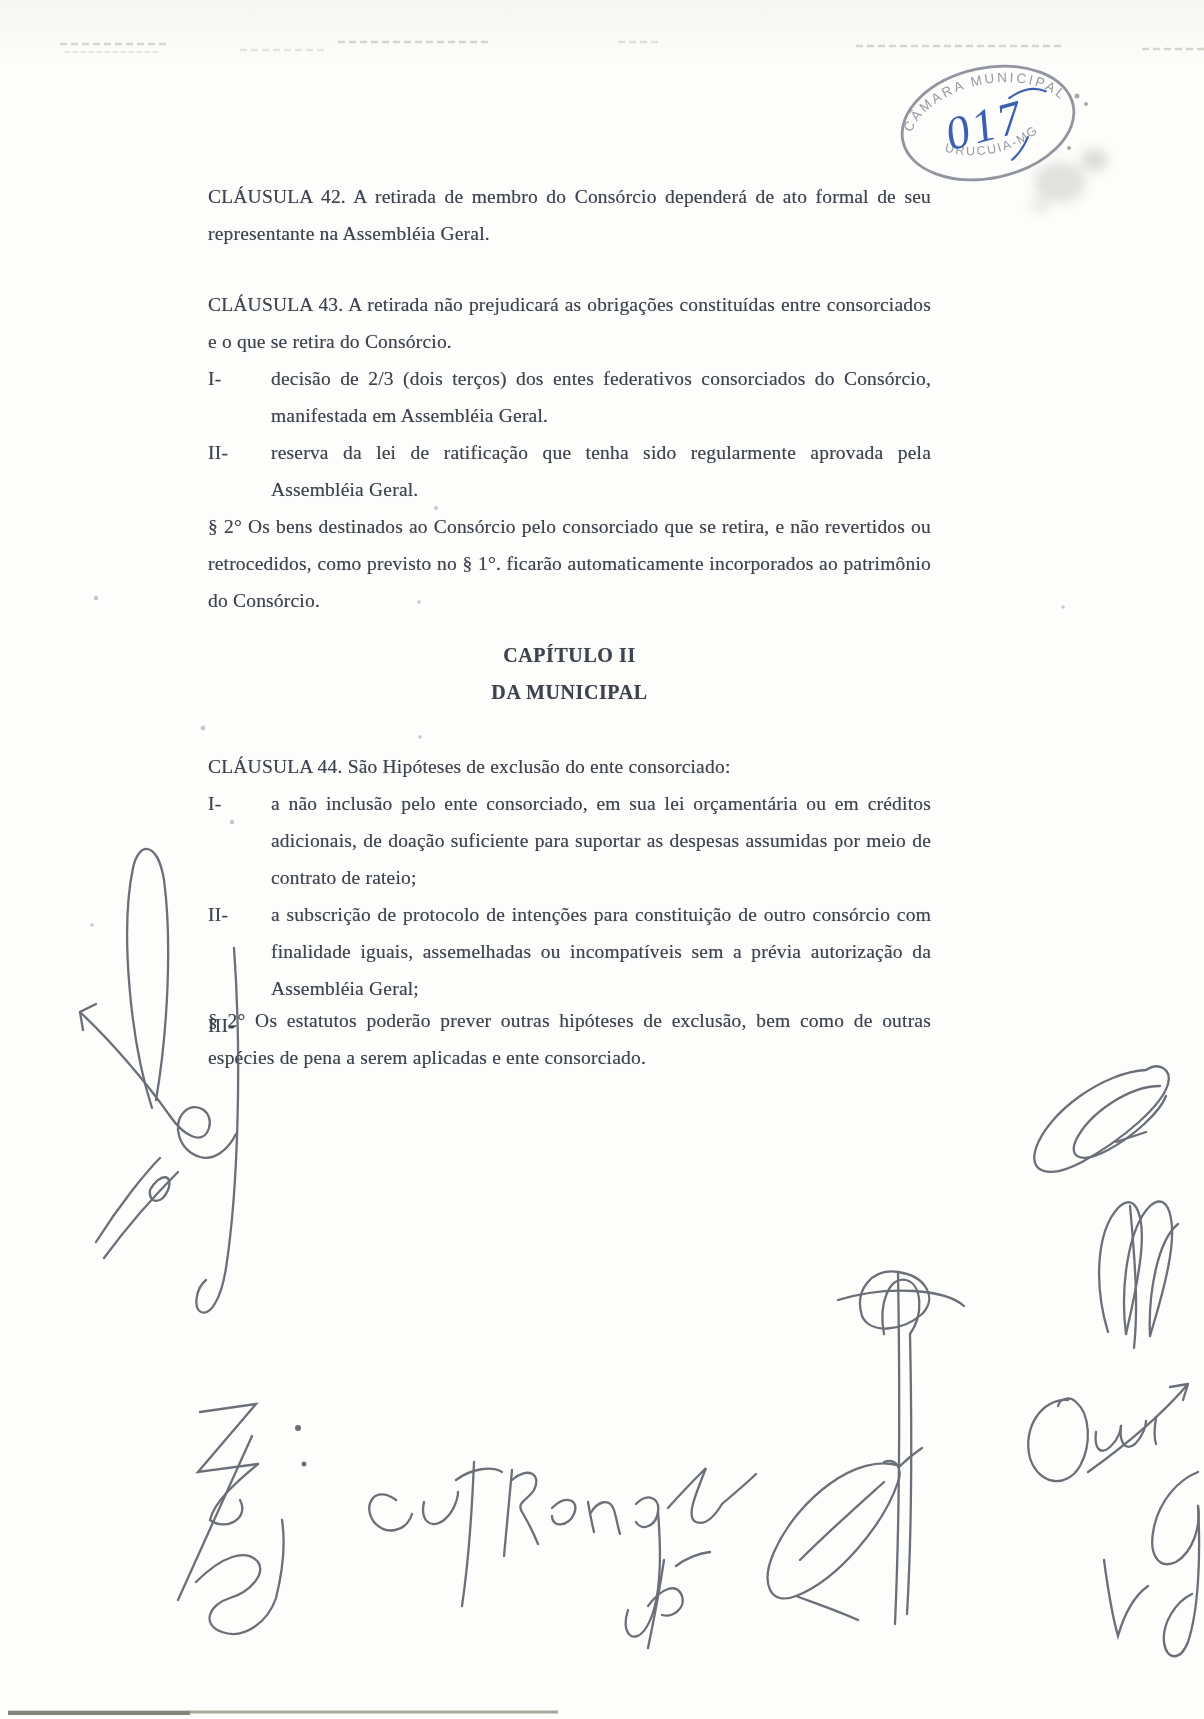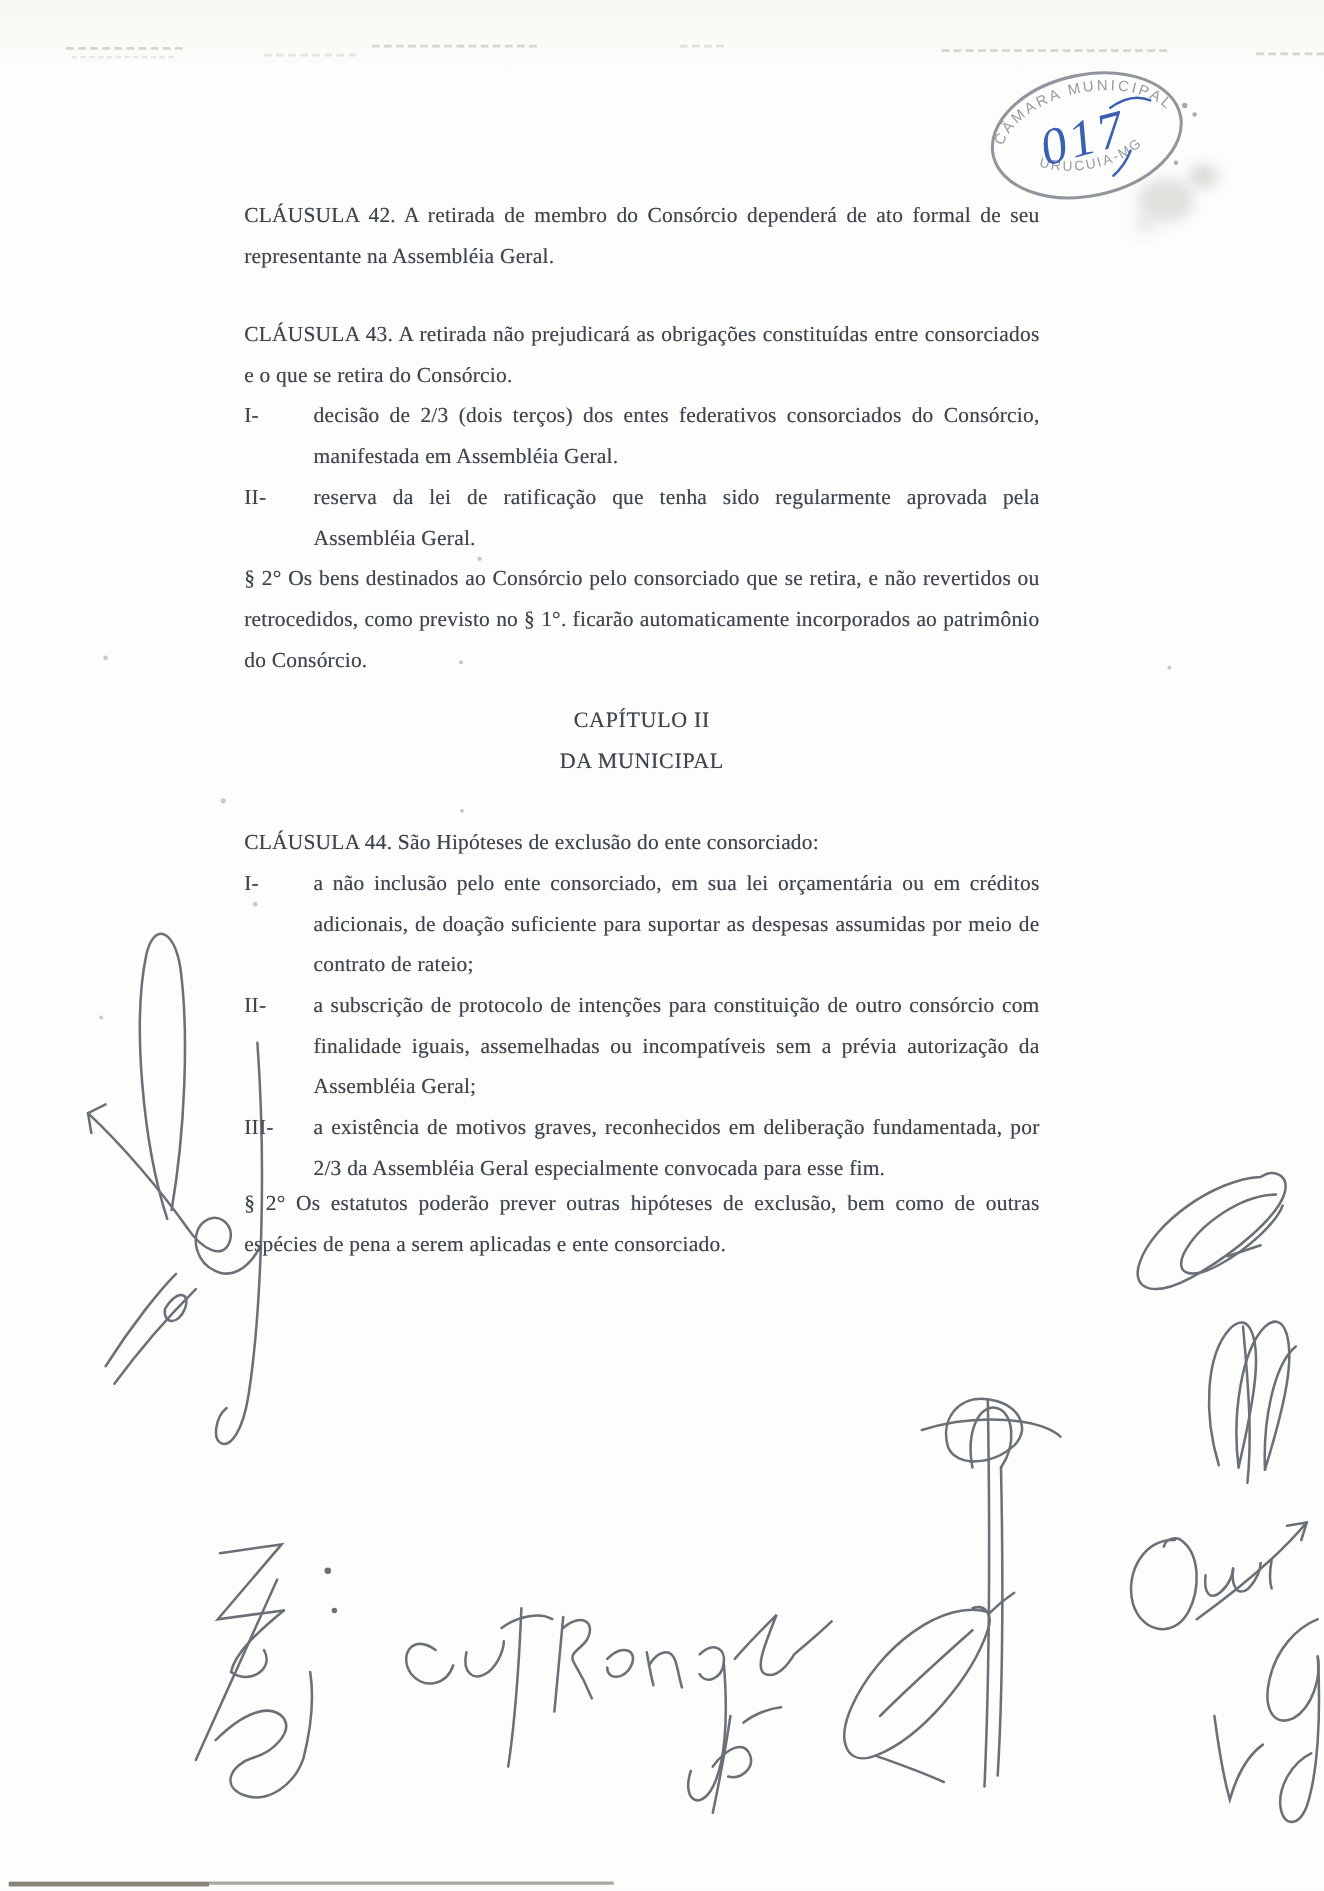--- a/index.html
+++ b/index.html
@@ -3,31 +3,31 @@
 <meta charset="utf-8">
 <style>
   * { margin:0; padding:0; box-sizing:border-box; }
   body { background:#e8e8e6; font-family:"Liberation Serif", serif; }
   .page {
     position:relative; width:1204px; height:1719px; margin:0 auto;
     background:linear-gradient(180deg,#f7f6f1 0px,#fdfdfc 70px,#fdfdfc 100%);
     overflow:hidden;
   }
   .text-block {
-    position:absolute; left:222px; top:178px; width:723px;
+    position:absolute; left:208px; top:178px; width:723px;
     font-size:19.5px; line-height:37px; color:#3e444d;
     text-shadow:0 0 0.7px rgba(62,68,78,.55);
     letter-spacing:.2px;
   }
   .para { text-align:justify; }
   .p42 { margin-bottom:34px; }
   .c43 { margin-bottom:18px; }
   .item { position:relative; padding-left:63px; text-align:justify; }
   .item .marker { position:absolute; left:0; top:0; }
-  .chapter { text-align:center; font-weight:normal; font-size:20px; letter-spacing:.6px; margin-bottom:37px; }
+  .chapter { text-align:center; font-weight:bold; font-size:20px; letter-spacing:.6px; margin-bottom:37px; }
   .c44 .p2 { margin-top:-5px; }
   svg.overlay { position:absolute; left:0; top:0; pointer-events:none; }
   .stamp-svg { position:absolute; left:888px; top:48px; }
 </style>
 </head>
 <body>
 
 <div class="page">
 
   <svg class="overlay" width="1204" height="1719" viewBox="0 0 1204 1719">
@@ -114,21 +114,20 @@
       <div class="item">
         <span class="marker">I-</span>
         <span>a não inclusão pelo ente consorciado, em sua lei orçamentária ou em créditos adicionais, de doação suficiente para suportar as despesas assumidas por meio de contrato de rateio;</span>
       </div>
       <div class="item">
         <span class="marker">II-</span>
         <span>a subscrição de protocolo de intenções para constituição de outro consórcio com finalidade iguais, assemelhadas ou incompatíveis sem a prévia autorização da Assembléia Geral;</span>
       </div>
       <div class="item">
         <span class="marker">III-</span>
-        <span>a existência de motivos graves, reconhecidos em deliberação fundamentada, por 2/3 da Assembléia Geral especialmente convocada para esse fim.</span>
       </div>
       <p class="para p2">§ 2° Os estatutos poderão prever outras hipóteses de exclusão, bem como de outras espécies de pena a serem aplicadas e ente consorciado.</p>
     </div>
   </div>
 
   <svg class="overlay" width="1204" height="1719" viewBox="0 0 1204 1719">
     <g fill="none" stroke="#565c66" stroke-width="2.3" stroke-linecap="round" opacity=".88">
 
       <g>
         <path d="M152 1108 C130 1040 120 930 133 868 C139 840 158 842 164 880 C172 940 168 1030 156 1100"></path>

